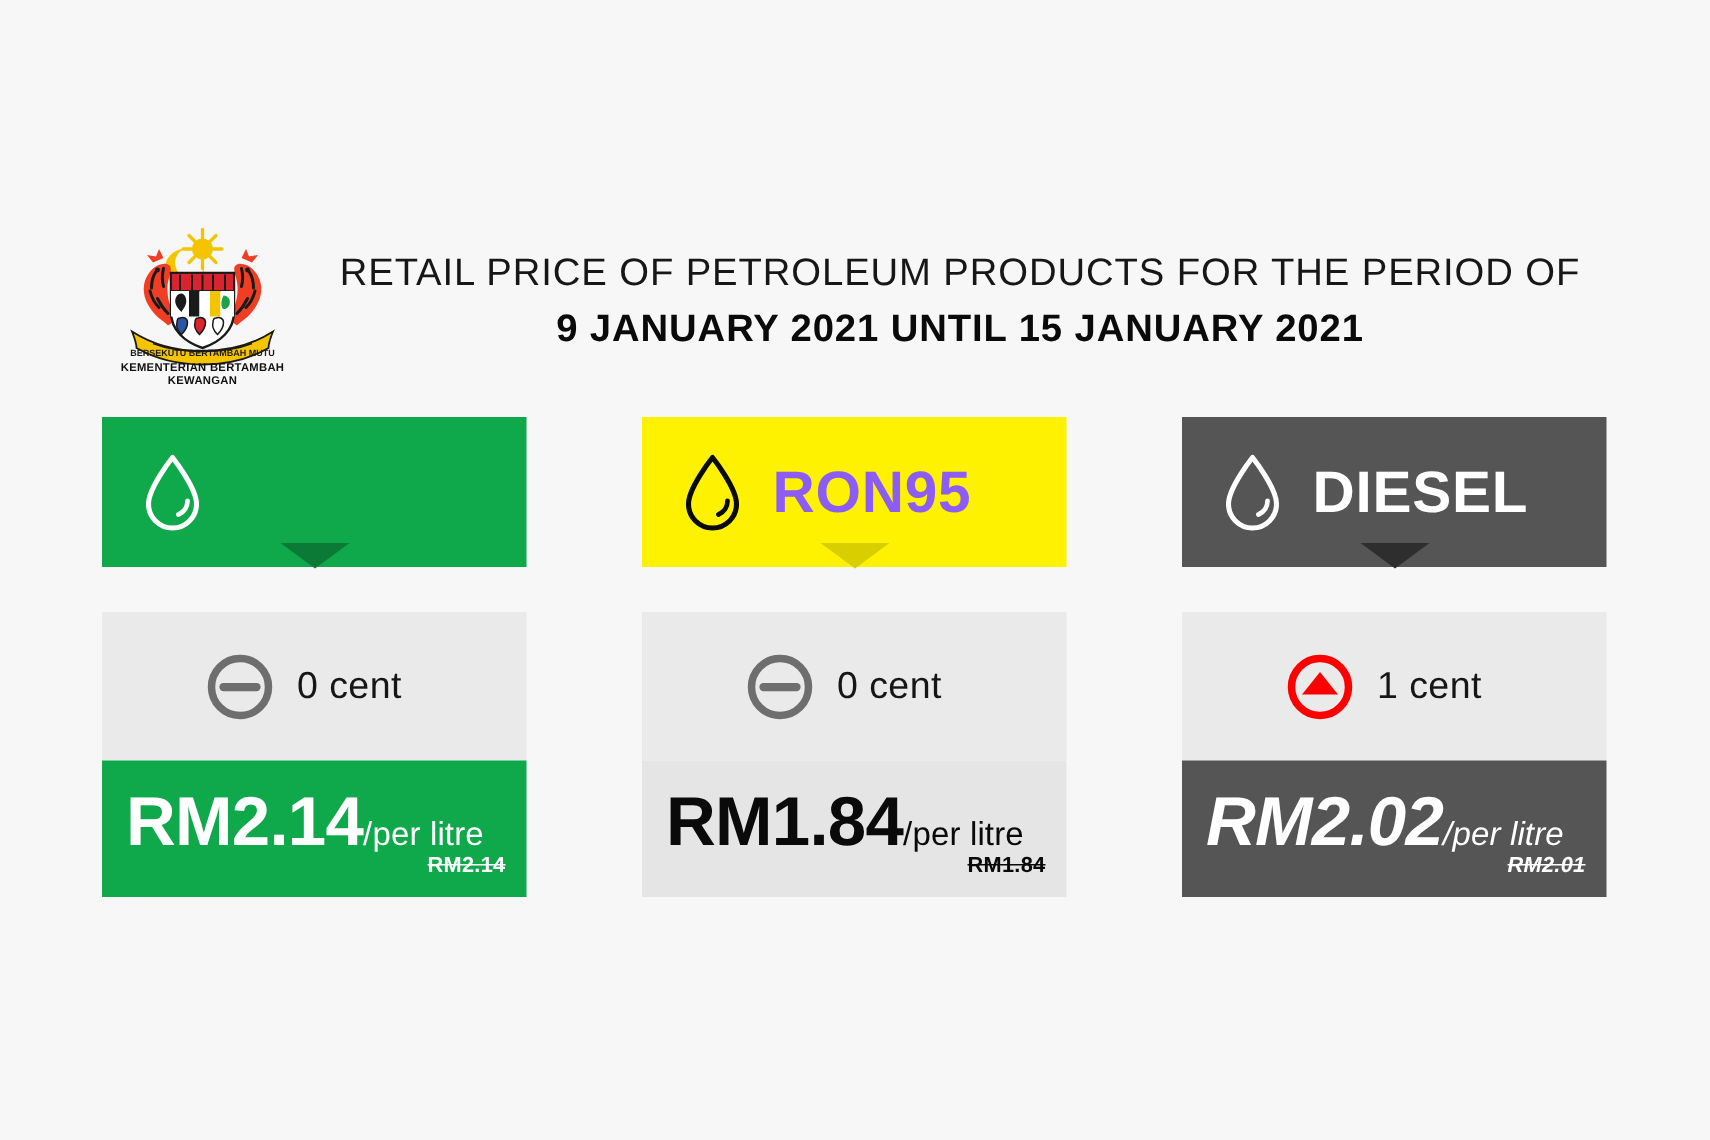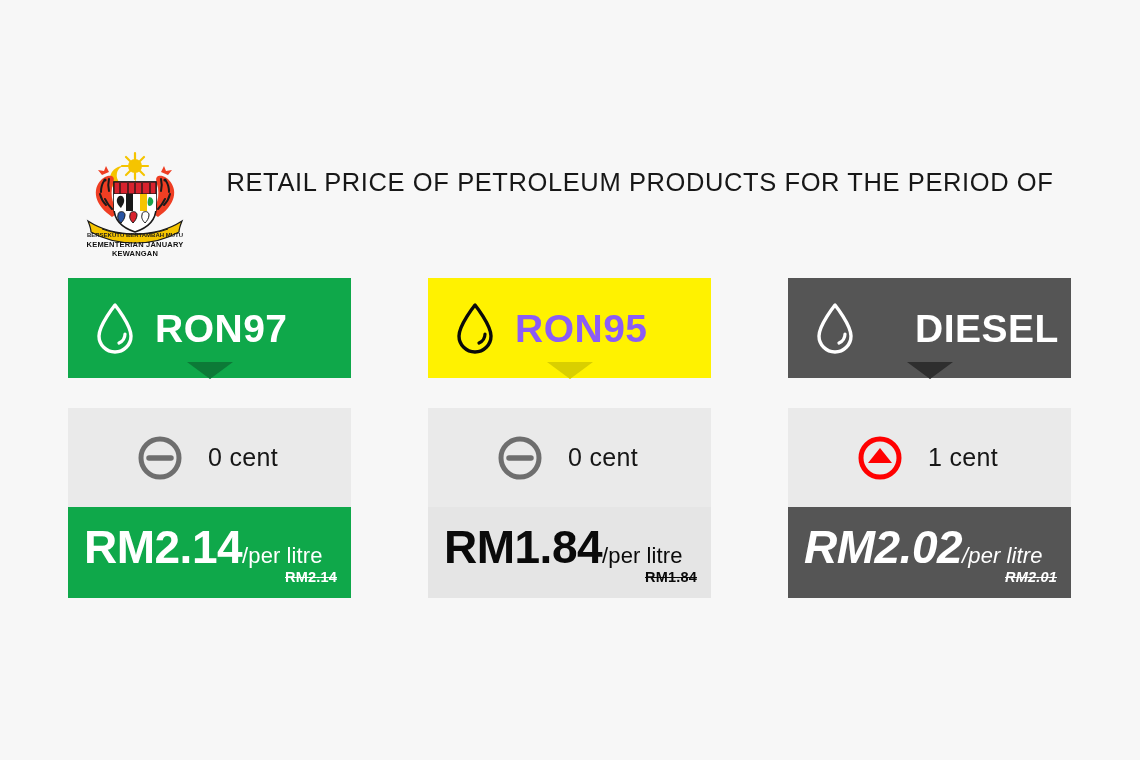--- a/index.html
+++ b/index.html
@@ -126,21 +126,21 @@
     box-sizing: border-box;
   }
   .change .chg-icon {
     width: 48px;
     height: 48px;
     flex: 0 0 auto;
   }
   .change .chg-text {
     font-size: 25px;
     color: #161616;
-    margin-left: 24px;
+    margin-left: 14px;
     letter-spacing: 0.3px;
     white-space: nowrap;
   }
 
   
   .price {
     height: 91px;
     position: relative;
     box-sizing: border-box;
   }
@@ -242,38 +242,38 @@
     <path d="M42 63c2-1 5 0 5 3s-2 6-4 8c-2-2-4-5-3-8 0-2 1-3 2-3z" fill="#2a55a3" stroke="#1a1a1a" stroke-width="1"></path>
     <path d="M54 63c2-1 5 0 5 3s-2 6-4 8c-2-2-4-5-3-8 0-2 1-3 2-3z" fill="#d9232e" stroke="#1a1a1a" stroke-width="1"></path>
     <path d="M66 63c2-1 5 0 5 3s-2 6-4 8c-2-2-4-5-3-8 0-2 1-3 2-3z" fill="#ffffff" stroke="#1a1a1a" stroke-width="1"></path>
 
     <path d="M10 72c14 9 30 13 47 13s33-4 47-13c-2 5-3 8-3 11-14 8-29 11-44 11s-30-3-44-11c0-3-1-6-3-11z" fill="#f5c400" stroke="#1a1a1a" stroke-width="1.2"></path>
     <path d="M24 80c18 7 48 7 66 0" stroke="#1a1a1a" stroke-width="1" fill="none"></path>
     <text x="57" y="88" font-family="'Liberation Sans',sans-serif" font-size="6" font-weight="bold" fill="#1a1a1a" text-anchor="middle">BERSEKUTU BERTAMBAH MUTU</text>
   </svg>
 
   <div class="crest-caption">
-    <div>KEMENTERIAN JANUARY</div>
+    <div>KEMENTERIAN BERTAMBAH</div>
     <div>KEWANGAN</div>
   </div>
 
   <div class="title-block">
     <div class="title-line1">RETAIL PRICE OF PETROLEUM PRODUCTS FOR THE PERIOD OF</div>
+    <div class="title-line2">9 JANUARY 2021 UNTIL 15 JANUARY 2021</div>
   </div>
 </div>
 
 <div class="cards">
 
   <div class="card c0">
     <div class="plate" style="background: rgb(15, 168, 74);">
       <svg class="drop" viewBox="0 0 42 52">
         <path d="M21 3C21 3 5 23 5 34a16 16 0 0 0 32 0C37 23 21 3 21 3z" fill="none" stroke="#ffffff" stroke-width="3.4" stroke-linejoin="round"></path>
         <path d="M31 32a10 10 0 0 1-6 9" fill="none" stroke="#ffffff" stroke-width="3.2" stroke-linecap="round"></path>
       </svg>
-      <span class="fuel-name" style="color: rgb(255, 255, 255);">RON97</span>
       <span class="pointer" style="border-top: 17px solid rgb(12, 122, 55);"></span>
     </div>
     <div class="change">
       <svg class="chg-icon" viewBox="0 0 48 48">
         <circle cx="24" cy="24" r="19" fill="none" stroke="#6e6e6e" stroke-width="5"></circle>
         <line x1="13" y1="24" x2="35" y2="24" stroke="#6e6e6e" stroke-width="5.5" stroke-linecap="round"></line>
       </svg>
       <span class="chg-text">0 cent</span>
     </div>
     <div class="price theme-light" style="background: rgb(15, 168, 74);">
@@ -304,21 +304,21 @@
     <div class="price theme-dark" style="background: #e5e5e5;">
       <span class="price-row">
         <span class="price-main">RM1.84</span>
         <span class="price-unit">/per litre</span>
       </span>
       <span class="price-prev">RM1.84</span>
     </div>
   </div>
 
   <div class="card c2">
-    <div class="plate" style="background: rgb(85, 85, 85); gap: 40px;">
+    <div class="plate" style="background: rgb(85, 85, 85);">
       <svg class="drop" viewBox="0 0 42 52">
         <path d="M21 3C21 3 5 23 5 34a16 16 0 0 0 32 0C37 23 21 3 21 3z" fill="none" stroke="#ffffff" stroke-width="3.4" stroke-linejoin="round"></path>
         <path d="M31 32a10 10 0 0 1-6 9" fill="none" stroke="#ffffff" stroke-width="3.2" stroke-linecap="round"></path>
       </svg>
       <span class="fuel-name" style="color: rgb(255, 255, 255);">DIESEL</span>
       <span class="pointer" style="border-top: 17px solid rgb(46, 46, 46);"></span>
     </div>
     <div class="change">
       <svg class="chg-icon" viewBox="0 0 48 48">
         <circle cx="24" cy="24" r="19" fill="none" stroke="#ff0000" stroke-width="5"></circle>

